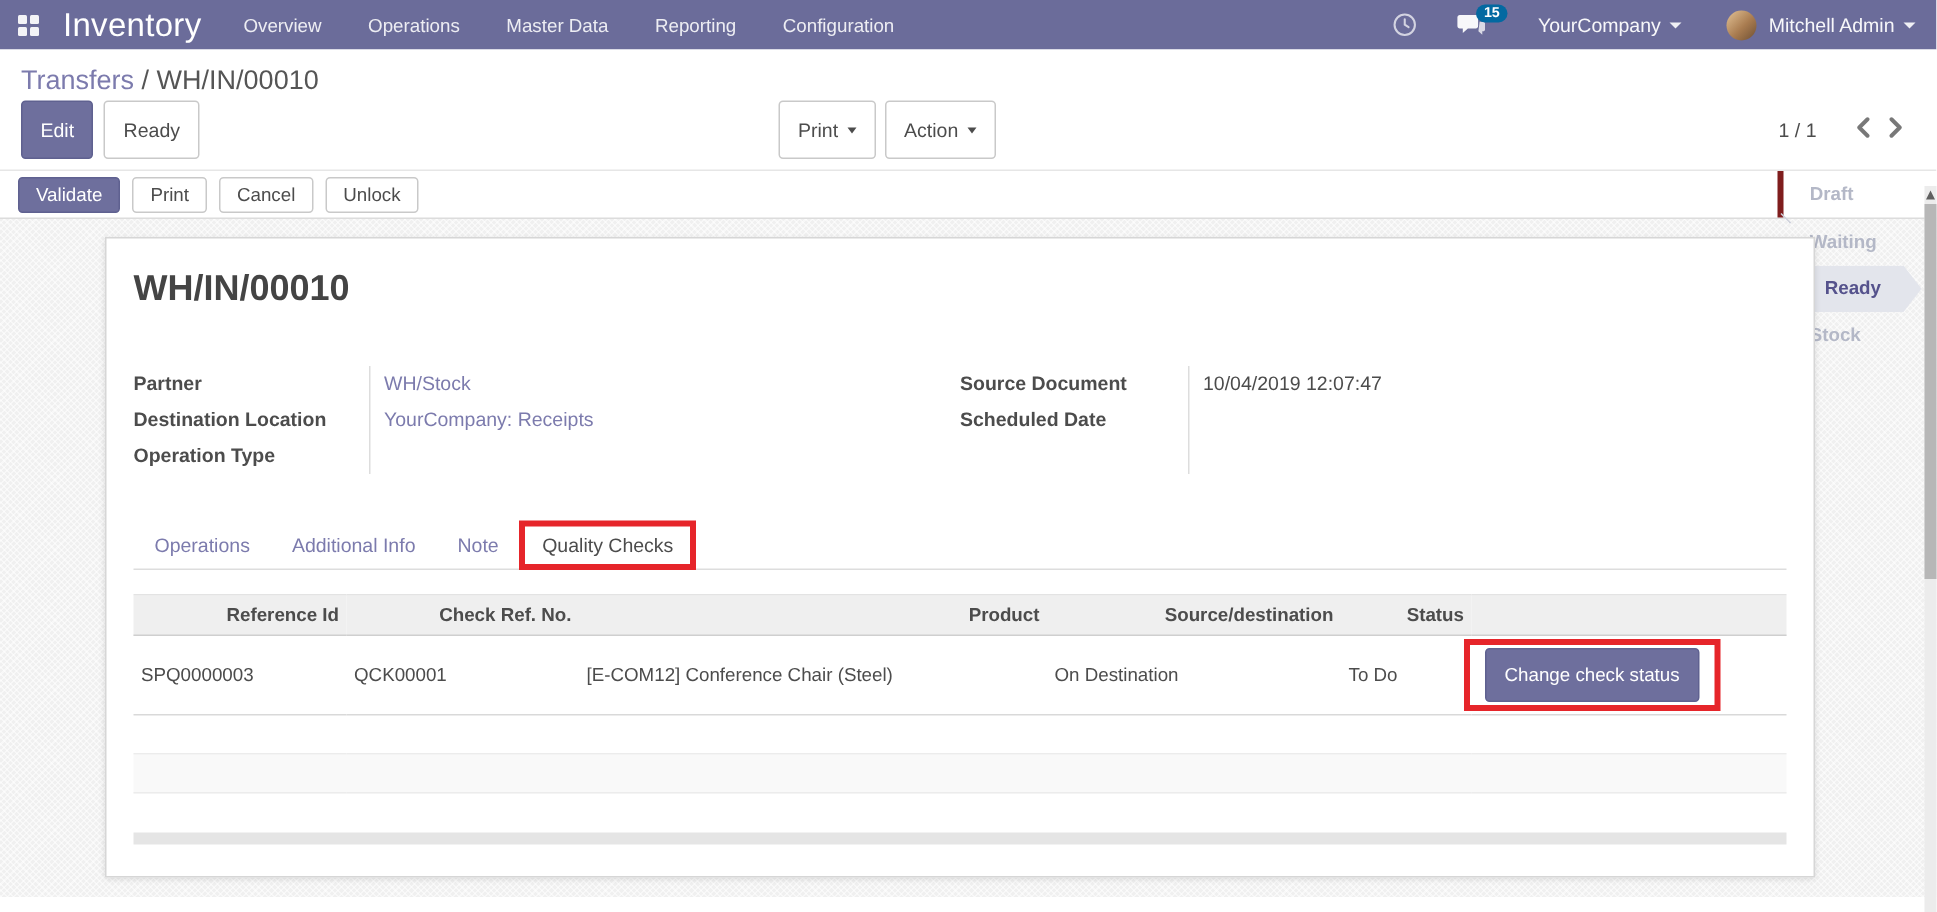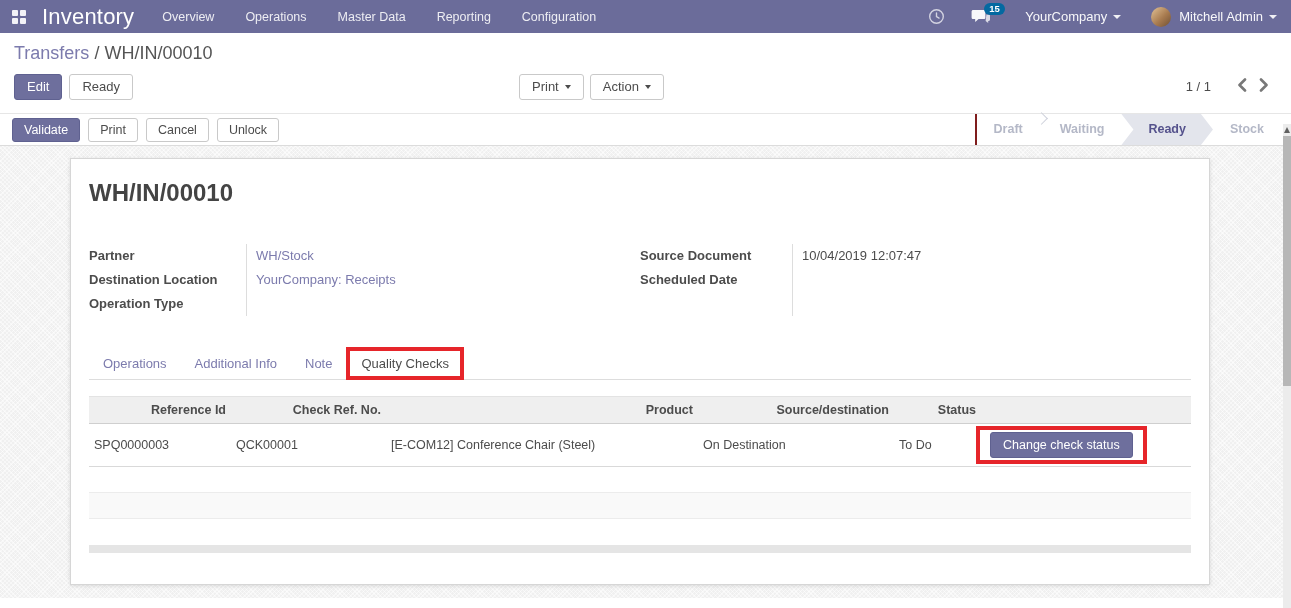--- a/index.html
+++ b/index.html
@@ -19,34 +19,34 @@
   .badge { position: absolute; left: 13px; top: -6px; background: #0369a1; color: #fff; font-size: 9.5px; line-height: 12px; padding: 0 5px; border-radius: 8px; font-weight: 700; }
   .nav-drop { display: inline-flex; align-items: center; margin-left: 34px; color: rgba(255,255,255,.95); font-size: 13px; cursor: pointer; }
   .caret-w { width: 0; height: 0; border-left: 4px solid transparent; border-right: 4px solid transparent; border-top: 4px solid rgba(255,255,255,.9); margin-left: 6px; }
   .avatar { width: 20px; height: 20px; border-radius: 50%; background: linear-gradient(135deg,#d8b68a 10%,#a97c50 55%,#6e4f33); margin-left: 30px; margin-right: 8px; }
 
   
   .control-panel { background: #fff; padding: 10px 16px 13px 14px; }
   .breadcrumb { font-size: 18px; color: #555; }
   .breadcrumb a { color: #7c7bad; text-decoration: none; cursor: pointer; }
   .cp-row { margin-top: 9px; display: flex; align-items: center; position: relative; height: 27px; }
-  .btn { display: inline-flex; align-items: center; justify-content: center; font-size: 13px; height: 26px; padding: 0 12px; border-radius: 3px; border: 1px solid #c9c9c9; background: #fff; color: #4c4c4c; cursor: pointer; font-family: inherit; }
+  .btn { display: inline-flex; align-items: center; justify-content: center; font-size: 13px; height: 39px; padding: 0 12px; border-radius: 3px; border: 1px solid #c9c9c9; background: #fff; color: #4c4c4c; cursor: pointer; font-family: inherit; }
   .btn-primary { background: #6e6f9d; border-color: #5f6190; color: #fff; }
   .cp-left { display: flex; gap: 7px; }
   .cp-center { position: absolute; left: 505px; display: flex; gap: 6px; }
   .caret-d { width: 0; height: 0; border-left: 3.5px solid transparent; border-right: 3.5px solid transparent; border-top: 4px solid #4c4c4c; margin-left: 6px; }
   .pager { margin-left: auto; display: flex; align-items: center; font-size: 13px; color: #4c4c4c; }
   .pager-val { margin-right: 20px; }
   .pager-btn { background: none; border: none; cursor: pointer; padding: 2px 6px; }
 
   
   .statusbar { height: 33px; background: #fff; border-top: 1px solid #e6e6e6; border-bottom: 1px solid #dcdcdc; display: flex; align-items: center; justify-content: space-between; padding-left: 12px; }
   .sb-left { display: flex; gap: 8px; }
   .sb-left .btn { height: 24px; font-size: 12.5px; padding: 0 11px; }
-  .pipeline { display: flex; align-items: flex-start; height: 31px; border-left: 2px solid #7f1d1d; padding-right: 10px; }
+  .pipeline { display: flex; align-items: flex-start; height: 31px; border-left: 4px solid #7f1d1d; padding-right: 10px; flex-direction: column; }
   .step { font-size: 12.5px; font-weight: 600; color: #b4b8c7; padding: 0 17px; line-height: 31px; cursor: default; }
   .step.active { color: #55528c; font-weight: 700; background: #e3e5ec; padding: 0 27px;
     clip-path: polygon(0 0, calc(100% - 12px) 0, 100% 50%, calc(100% - 12px) 100%, 0 100%, 12px 50%); }
   .step-sep { width: 9px; height: 9px; border-top: 1px solid #ced1db; border-right: 1px solid #ced1db; transform: rotate(45deg); margin: 0 -3px; }
 
   
   .content { height: 452px; background-color: #f0f0f0;
     background-image: repeating-linear-gradient(45deg, rgba(255,255,255,.5) 0, rgba(255,255,255,.5) 1px, transparent 1px, transparent 3px),
                       repeating-linear-gradient(-45deg, rgba(255,255,255,.5) 0, rgba(255,255,255,.5) 1px, transparent 1px, transparent 3px); }
   .sheet { width: 1140px; height: 427px; margin-left: 70px; position: relative; top: 12px; background: #fff; border: 1px solid #d6d6d6; box-shadow: 0 1px 4px rgba(0,0,0,.12); padding: 18px 18px 0; }
@@ -69,21 +69,21 @@
 
   
   table.qtable { width: 100%; border-collapse: collapse; margin-top: 16px; font-size: 12.5px; }
   .qtable th { background: #efefef; text-align: right; font-weight: 700; color: #4c4c4c; padding: 6px 5px; border-top: 1px solid #e3e3e3; border-bottom: 1px solid #cfcfcf; cursor: pointer; }
   .qtable td { padding: 2px 5px; color: #4c4c4c; border-bottom: 1px solid #d9d9d9; }
   .qtable tr.data-row { height: 38px; }
   .qtable tr.empty-row td { border-bottom: 1px solid #ececec; height: 26px; padding: 0; }
   .qtable tr.empty-row.striped td { background: #f9f9f9; }
   .qtable tr.empty-row.last td { border-bottom: none; }
   .hl-box { display: inline-block; border: 4px solid #e6252a; padding: 2px 10px; background: #fff; margin-left: -10px; }
-  .hl-box .btn { height: 26px; font-size: 12.5px; }
+  .hl-box .btn { height: 36px; font-size: 12.5px; }
   .gray-bar { height: 8px; background: #e5e5e5; margin: 0 0 0 0; }
 
   
   .scrollbar { position: absolute; right: 0; top: 124px; width: 8px; height: 484px; background: #ececec; }
   .scroll-up { width: 0; height: 0; border-left: 3px solid transparent; border-right: 3px solid transparent; border-bottom: 6px solid #606060; margin: 3px auto 0; }
   .scroll-thumb { position: absolute; top: 12px; left: 0; width: 8px; height: 250px; background: #b7b7b7; }
 </style>
 </head>
 <body>
 

